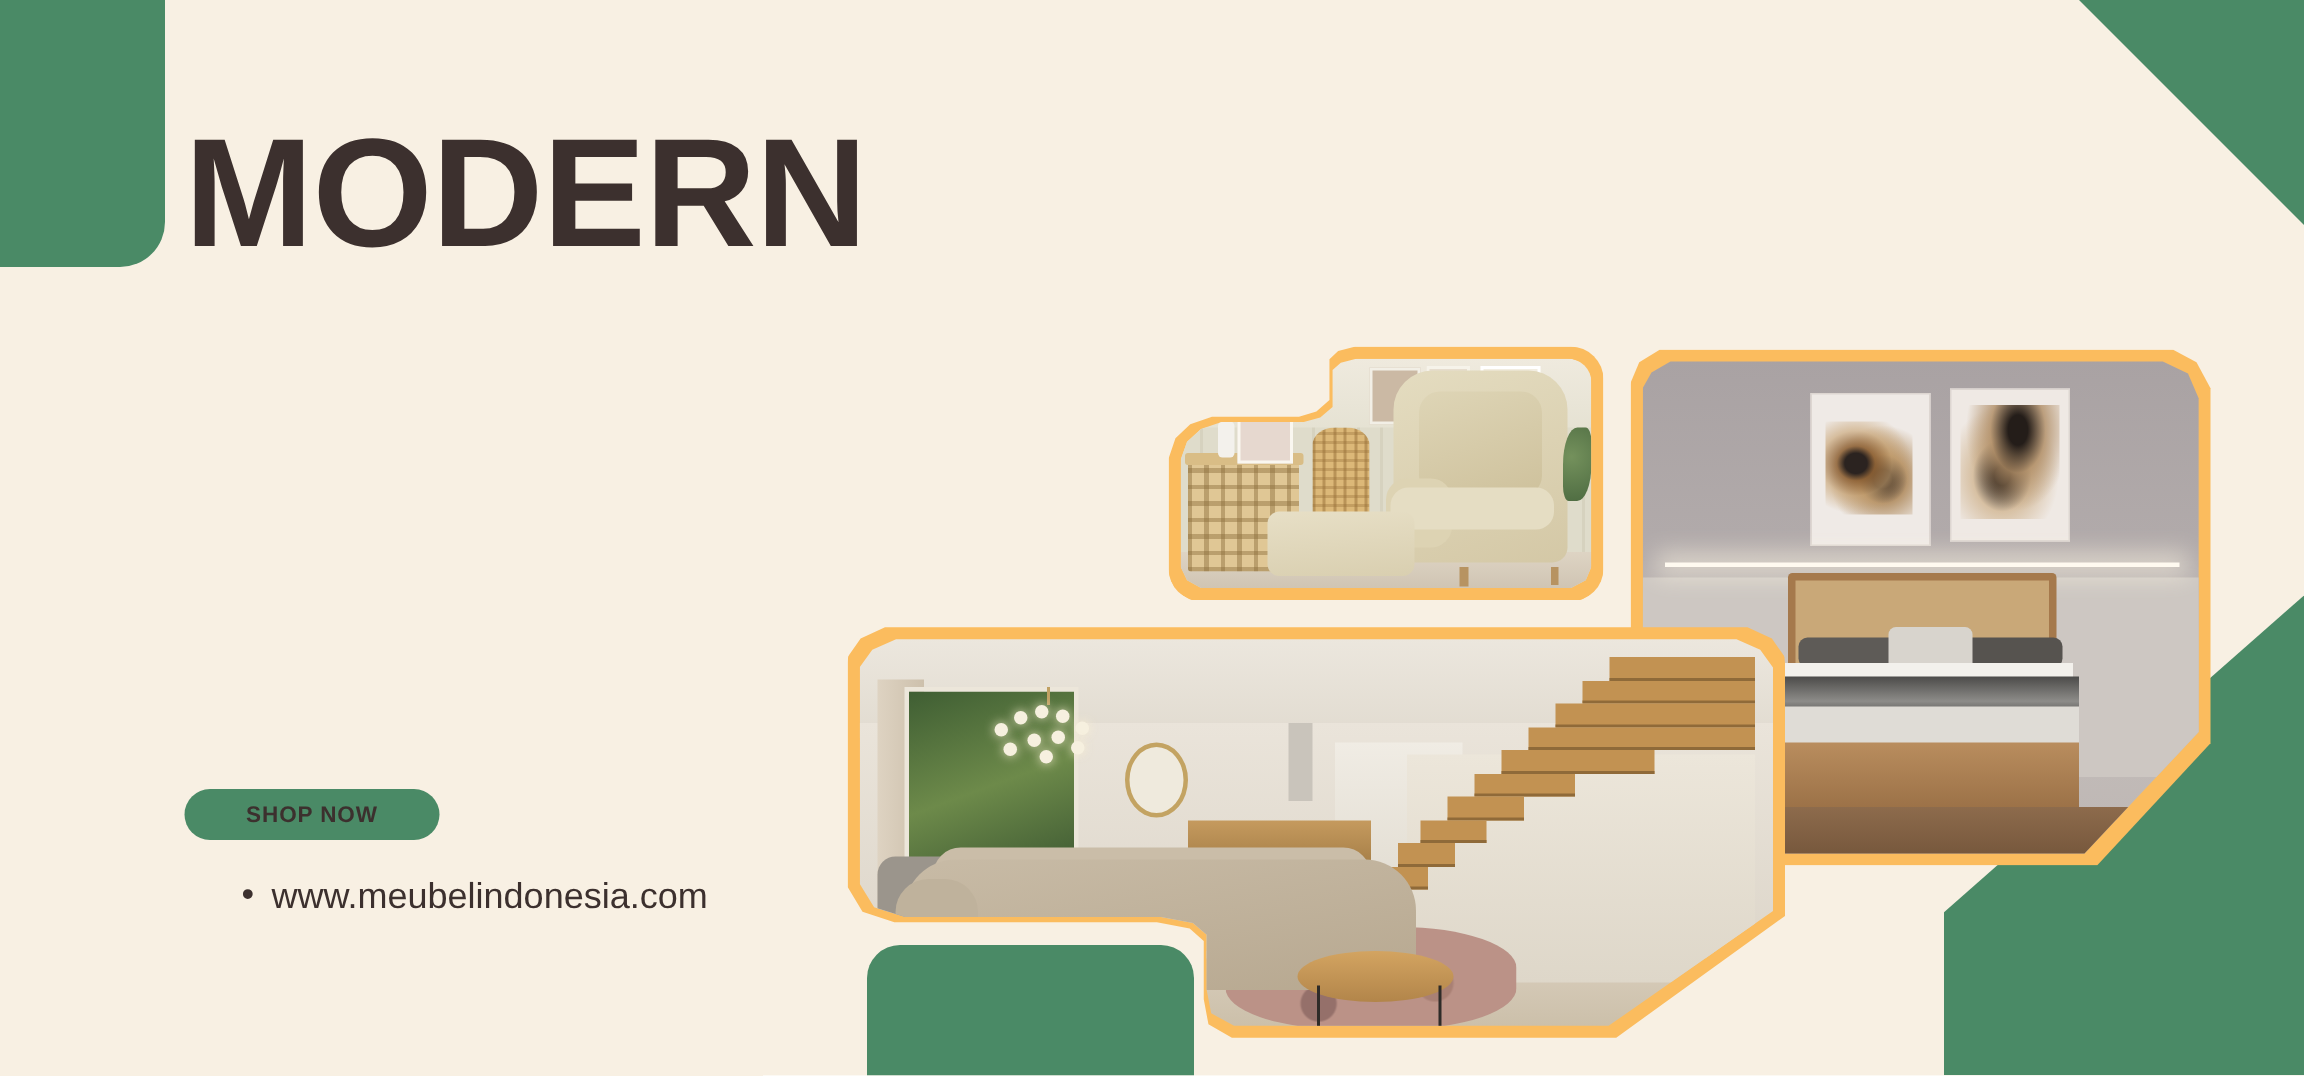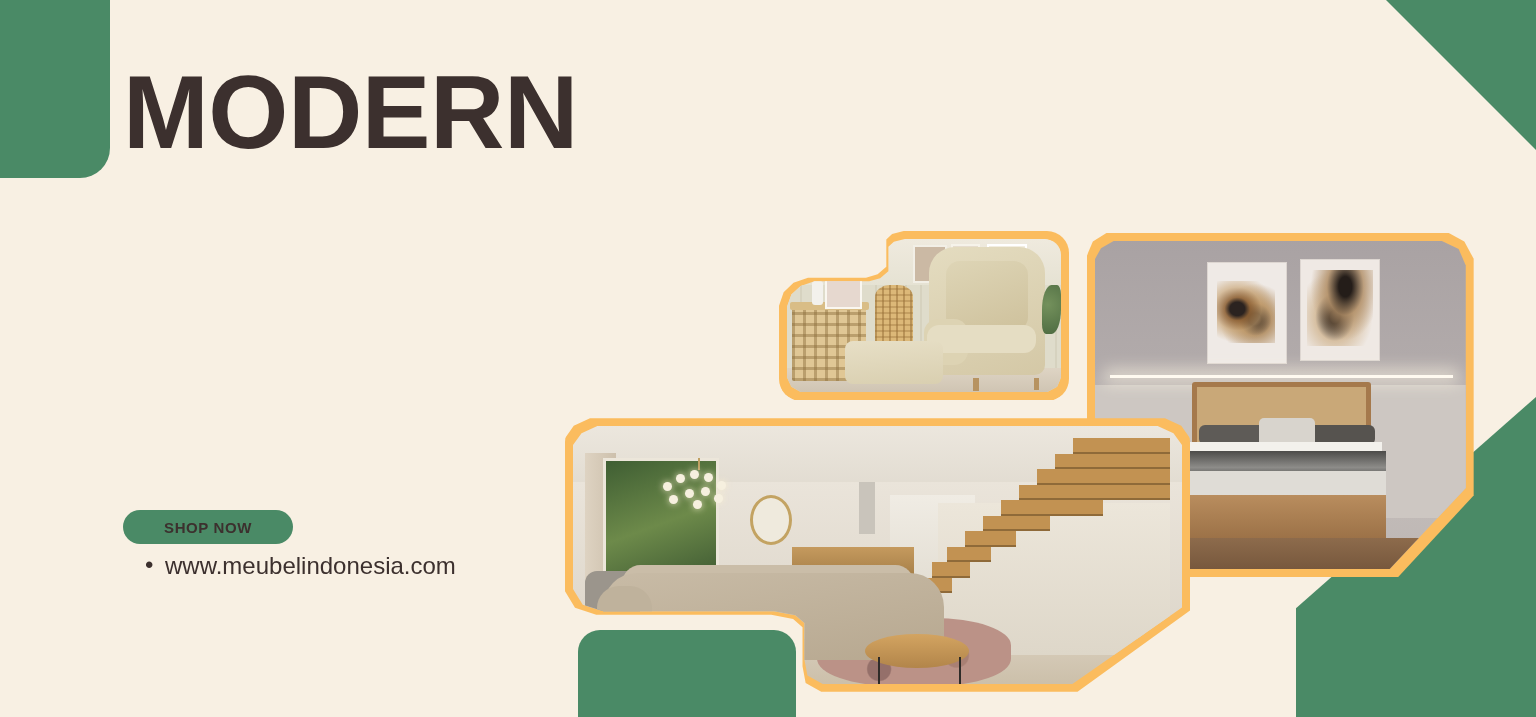--- a/index.html
+++ b/index.html
@@ -57,21 +57,21 @@
     height: 90px;
     background: #4A8A66;
     border-top-left-radius: 22px;
     border-top-right-radius: 22px;
   }
 
   
   .content {
     position: absolute;
     left: 123px;
-    top: 0;
+    top: 16px;
     width: 620px;
     height: 567px;
   }
 
   .headline {
     position: absolute;
     top: 68px;
     left: 0;
     margin: 0;
     color: #3C302E;
@@ -115,21 +115,21 @@
     font-weight: bold;
     letter-spacing: 0.6px;
     cursor: pointer;
     padding: 0;
   }
 
   .site-url {
     position: absolute;
     left: 20px;
     top: 552px;
-    margin: 0;
+    margin: 16px;
     padding-left: 22px;
     list-style: none;
     color: #3C302E;
     font-size: 24px;
   }
   .site-url li {
     position: relative;
   }
   .site-url li::before {
     content: "\2022";

